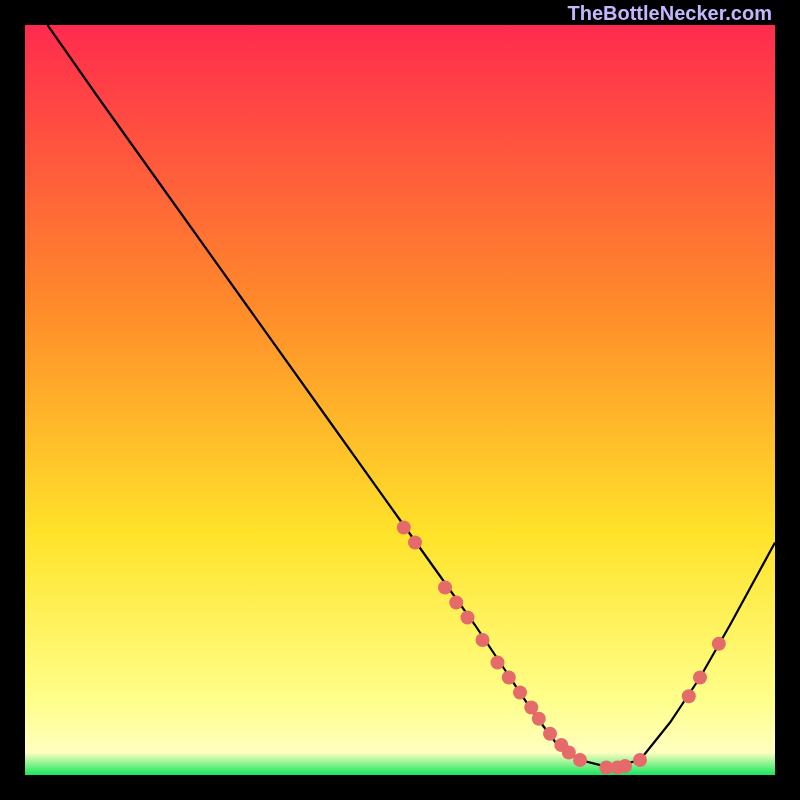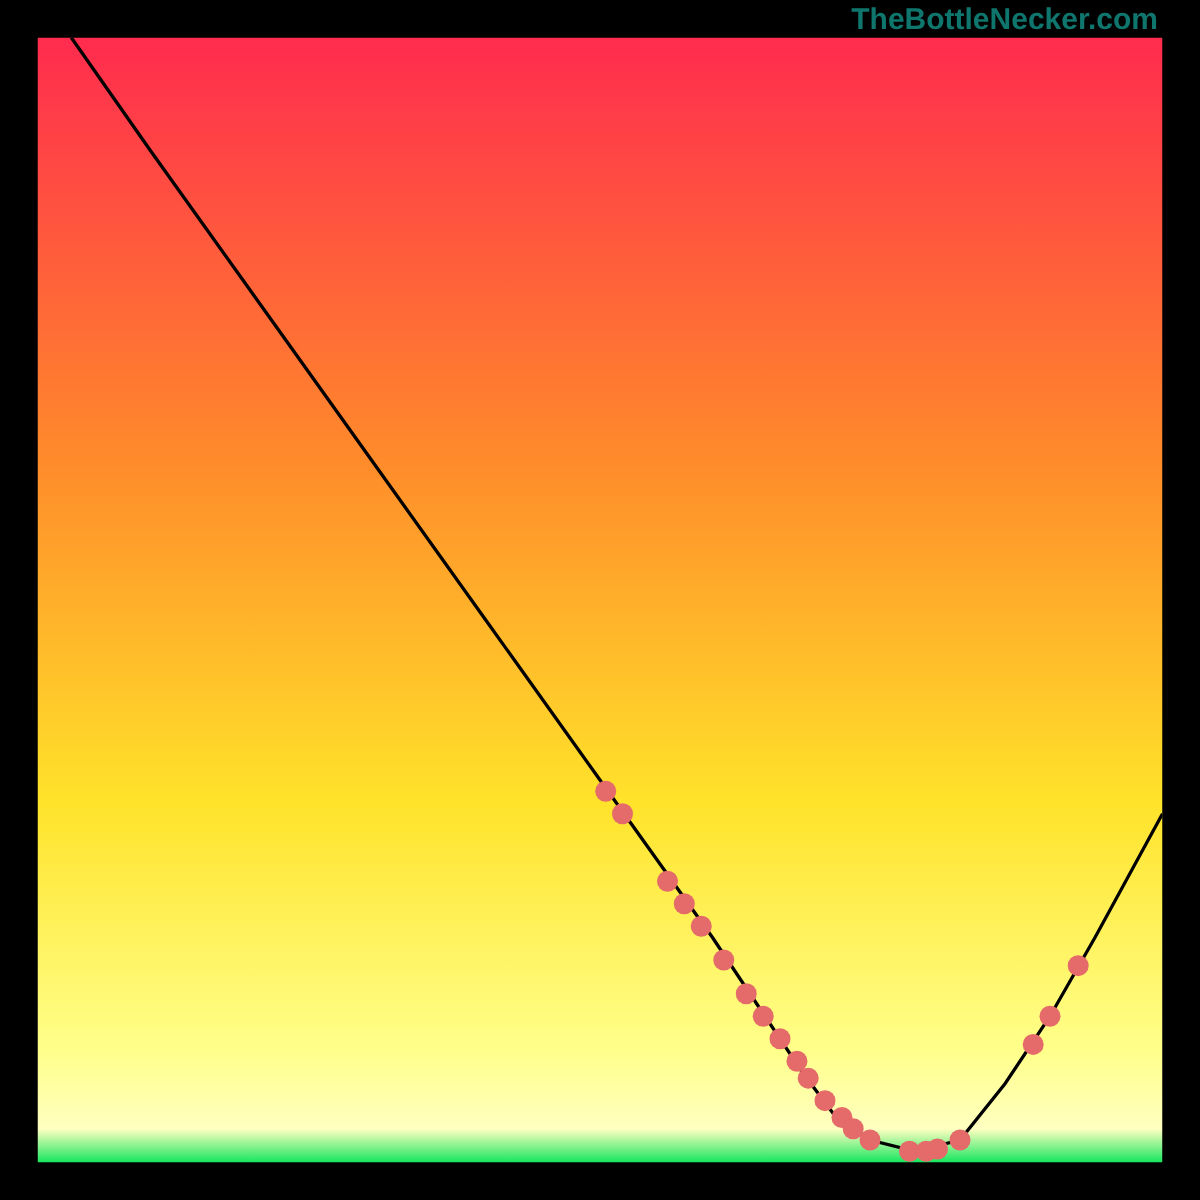--- a/index.html
+++ b/index.html
@@ -18,21 +18,21 @@
     height: 750px;
     background: #000;
   }
   .attribution {
     position: absolute;
     top: 2px;
     right: 28px;
     font-family: Arial, Helvetica, sans-serif;
     font-size: 20px;
     font-weight: 600;
-    color: #0f766e;
+    color: #c4b5fd;
     letter-spacing: 0px;
   }
   svg {
     display: block;
   }
 </style>
 </head>
 <body>
 
 <div class="attribution">TheBottleNecker.com</div>

